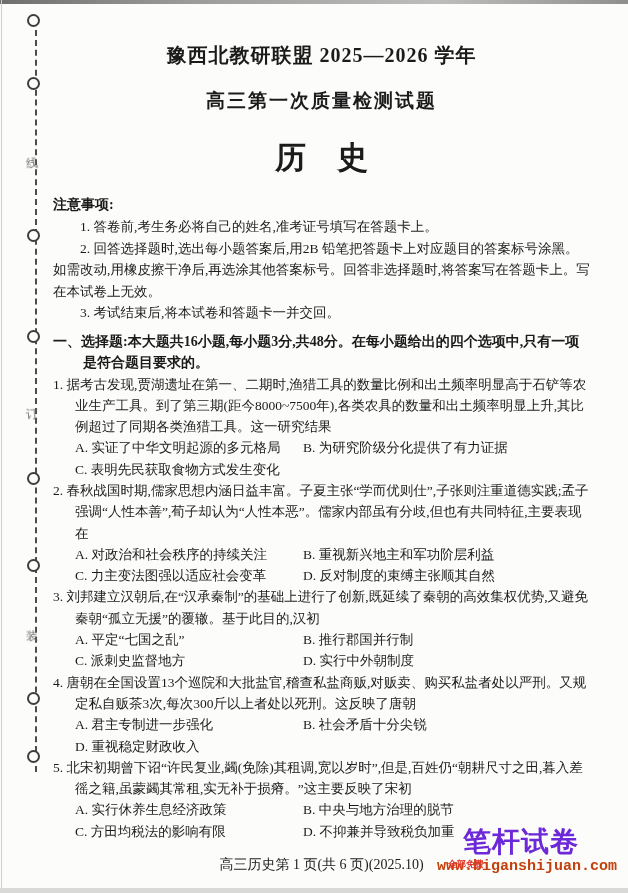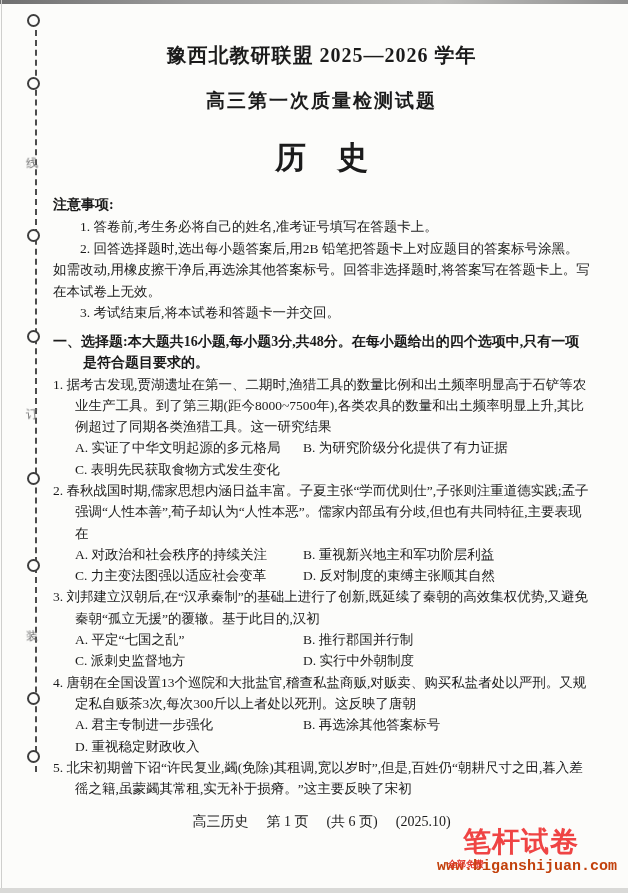--- a/index.html
+++ b/index.html
@@ -35,28 +35,28 @@
 
   .section-heading { margin-top:7px; font-weight:bold; font-size:14px; line-height:21.5px;
     padding-left:30px; text-indent:-30px; }
 
   .question { font-size:13.5px; line-height:21.3px; }
   .question-stem { padding-left:22px; text-indent:-22px; }
   .options { display:grid; grid-template-columns:228px 1fr; padding-left:22px; }
   .option { line-height:21.3px; }
 
   .page-footer { text-align:center; margin-top:14px; font-size:14px; }
-  .page-footer span { margin:0 9px; }
+  .page-footer span { margin:0 0; }
 
   
   .watermark { position:absolute; left:437px; top:826px; width:191px; }
   .wm-free { position:absolute; left:11px; top:32px; color:#e2372b; font-size:9px;
     font-weight:bold; font-family:"Liberation Sans",sans-serif; }
   .wm-brand { margin-left:26px; font-size:28px; font-weight:bold; line-height:32px;
-    font-family:"Liberation Sans","DejaVu Sans",sans-serif; letter-spacing:1px; color:#ef4444; }
+    font-family:"Liberation Sans","DejaVu Sans",sans-serif; letter-spacing:1px; color:#6d28d9; }
   .wm-url { font-family:Liberation Mono, monospace; font-weight:bold;
     font-size:15px; line-height:18px; color:#c2410c; }
 </style>
 </head>
 <body>
 
 <div class="page">
   <div class="top-edge"></div>
   <div class="left-edge"></div>
   <div class="bottom-edge"></div>
@@ -114,27 +114,33 @@
         <div class="option">B. 推行郡国并行制</div>
         <div class="option">C. 派刺史监督地方</div>
         <div class="option">D. 实行中外朝制度</div>
       </div>
     </div>
 
     <div class="question">
       <div class="question-stem">4. 唐朝在全国设置13个巡院和大批盐官,稽查私盐商贩,对贩卖、购买私盐者处以严刑。又规定私自贩茶3次,每次300斤以上者处以死刑。这反映了唐朝</div>
       <div class="options">
         <div class="option">A. 君主专制进一步强化</div>
-        <div class="option">B. 再选涂其他答案标号</div>
+        <div class="option">B. 社会矛盾十分尖锐</div>
         <div class="option">D. 重视稳定财政收入</div>
       </div>
     </div>
 
     <div class="question">
       <div class="question-stem">5. 北宋初期曾下诏“许民复业,蠲(免除)其租调,宽以岁时”,但是,百姓仍“朝耕尺寸之田,暮入差徭之籍,虽蒙蠲其常租,实无补于损瘠。”这主要反映了宋初</div>
+      <div class="options">
+        <div class="option">A. 实行休养生息经济政策</div>
+        <div class="option">B. 中央与地方治理的脱节</div>
+        <div class="option">C. 方田均税法的影响有限</div>
+        <div class="option">D. 不抑兼并导致税负加重</div>
+      </div>
     </div>
 
     <div class="page-footer">
       <span>高三历史</span><span>第 1 页</span><span>(共 6 页)</span><span>(2025.10)</span>
     </div>
   </div>
 
   <div class="watermark">
     <span class="wm-free">全部免费</span>
     <div class="wm-brand">笔杆试卷</div>

